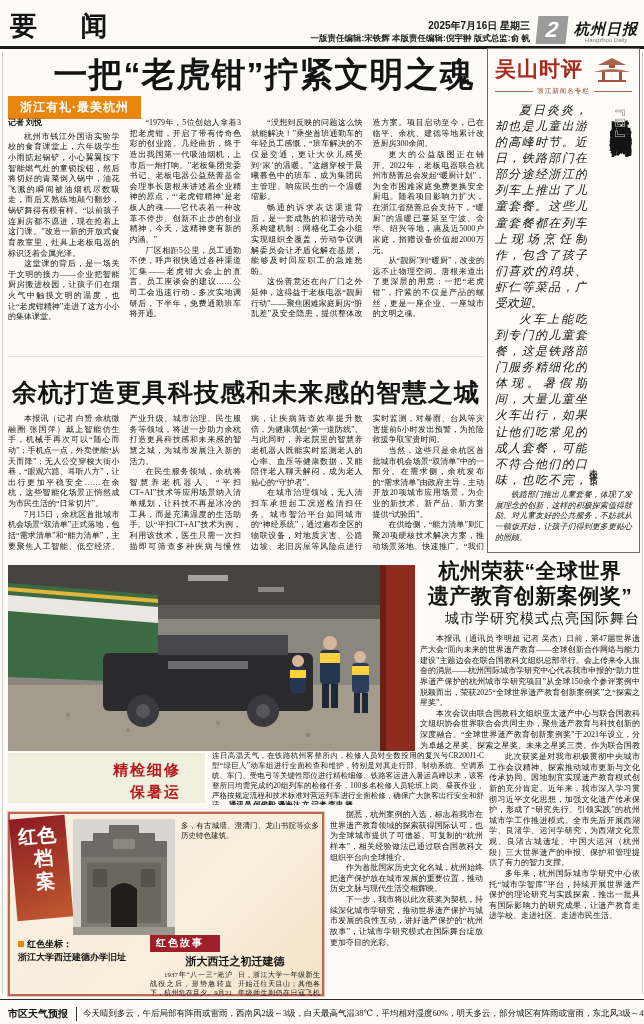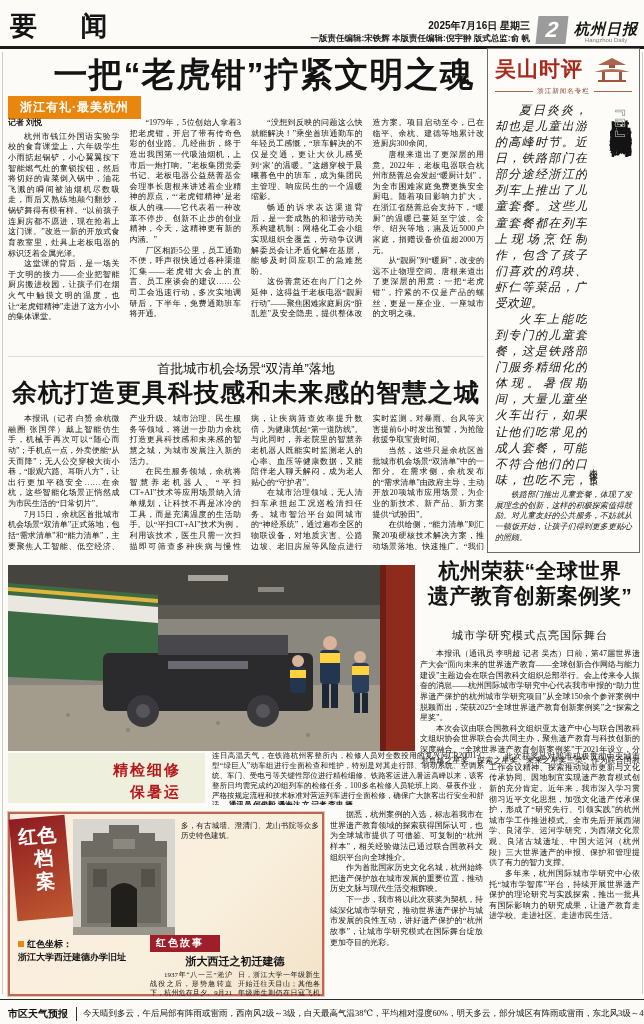--- a/index.html
+++ b/index.html
@@ -59,21 +59,21 @@
   .photo{position:absolute;top:565px;left:8px;width:407px;height:186px;overflow:hidden;background:#777;}
   .cap-title{position:absolute;top:753px;left:8px;width:197px;height:50px;background:#eef0dd;box-sizing:border-box;
        text-align:right;padding:6px 24px 0 0;color:#b5191c;font-family:"Liberation Sans",sans-serif;
        font-size:15px;font-weight:900;line-height:1.45;letter-spacing:2px;}
   .cap-text{position:absolute;top:751px;left:212px;width:272px;height:54px;overflow:hidden;
        font-size:7.5px;line-height:1.32;text-align:justify;}
   .cap-credit{font-weight:700;}
   
   .aw{position:absolute;top:558px;left:420px;width:220px;}
   .aw-h{font-family:"Liberation Sans",sans-serif;font-size:21px;font-weight:900;line-height:1.2;text-align:center;letter-spacing:0.5px;}
-  .aw-sub{font-family:"Liberation Sans",sans-serif;font-size:11px;text-align:center;margin-top:20px;letter-spacing:1px;}
+  .aw-sub{font-family:"Liberation Sans",sans-serif;font-size:14px;text-align:right;margin-top:2px;letter-spacing:1px;}
   .aw-body{margin-top:6px;height:116px;overflow:hidden;font-size:8px;line-height:1.33;text-align:justify;}
   .aw-body p,.aw-cont p{margin:0;text-indent:2em;}
   .aw-cont{position:absolute;overflow:hidden;font-size:8px;line-height:1.33;text-align:justify;}
   .aw-cont.right{top:752px;left:489px;width:151px;height:244px;}
   .aw-cont.mid{top:810px;left:330px;width:153px;height:186px;}
   
   .rbox{position:absolute;top:812px;left:8px;width:316px;height:184px;box-sizing:border-box;
         border:2px solid #c0655a;outline:1px solid #e4c9a8;background:linear-gradient(135deg,#fbeede 0%,#f9efdd 60%,#f3e2c8 100%);}
   .ribbon{position:absolute;top:3px;left:3px;width:56px;height:102px;transform:rotate(-5deg);
         background:linear-gradient(160deg,#8e1b22,#c05a30);color:#fff;font-weight:900;font-size:19px;
@@ -126,21 +126,21 @@
   <div class="lead-text art">
     <div class="cols4">
       <p class="nind byline">记者 刘悦</p>
       <p>杭州市钱江外国语实验学校的食育课堂上，六年级学生小雨掂起锅铲，小心翼翼按下智能燃气灶的童锁按钮，然后将切好的青菜倒入锅中，油花飞溅的瞬间被油烟机尽数吸走，而后又熟练地颠勺翻炒，锅铲舞得有模有样。“以前孩子连厨房都不愿进，现在抢着上这门课。”改造一新的开放式食育教室里，灶具上老板电器的标识泛着金属光泽。</p>
       <p>这堂课的背后，是一场关于文明的接力——企业把智能厨房搬进校园，让孩子们在烟火气中触摸文明的温度，也让“老虎钳精神”走进了这方小小的集体课堂。</p>
       <p>“1979年，5位创始人拿着3把老虎钳，开启了带有传奇色彩的创业路。几经曲折，终于造出我国第一代吸油烟机，上市后一炮打响。”老板集团党委书记、老板电器公益慈善基金会理事长唐根来讲述着企业精神的原点，“‘老虎钳精神’是老板人的魂——它代表着一种改革不停步、创新不止步的创业精神，今天，这精神更有新的内涵。”</p>
       <p>厂区相距5公里，员工通勤不便，呼声很快通过各种渠道汇集——老虎钳大会上的直言、员工座谈会的建议……公司工会迅速行动，多次实地调研后，下半年，免费通勤班车将开通。</p>
       <p>“没想到反映的问题这么快就能解决！”乘坐首班通勤车的年轻员工感慨，“班车解决的不仅是交通，更让大伙儿感受到‘家’的温暖。”这趟穿梭于晨曦暮色中的班车，成为集团民主管理、响应民生的一个温暖缩影。</p>
       <p>畅通的诉求表达渠道背后，是一套成熟的和谐劳动关系构建机制：网格化工会小组实现组织全覆盖，劳动争议调解委员会让矛盾化解在基层，能够及时回应职工的急难愁盼。</p>
       <p>这份善意还在向厂门之外延伸，这得益于老板电器“靓厨行动”——聚焦困难家庭厨房“脏乱差”及安全隐患，提供整体改造方案。项目启动至今，已在临平、余杭、建德等地累计改造厨房300余间。</p>
-      <p>唐根来道出了更深层的用意。2022年，老板电器联合杭州市慈善总会发起“暖厨计划”，为全市困难家庭免费更换安全厨电。随着项目影响力扩大，在浙江省慈善总会支持下，“暖厨”的温暖已蔓延至宁波、金华、绍兴等地，惠及近5000户家庭，捐赠设备价值超2000万元。</p>
+      <p>更大的公益版图正在铺开。2022年，老板电器联合杭州市慈善总会发起“暖厨计划”，为全市困难家庭免费更换安全厨电。随着项目影响力扩大，在浙江省慈善总会支持下，“暖厨”的温暖已蔓延至宁波、金华、绍兴等地，惠及近5000户家庭，捐赠设备价值超2000万元。</p>
       <p>从“靓厨”到“暖厨”，改变的远不止物理空间。唐根来道出了更深层的用意：一把“老虎钳”，拧紧的不仅是产品的螺丝，更是一座企业、一座城市的文明之魂。</p>
     </div>
   </div>
 
   <div class="cbox">
     <div class="cbox-titlerow">
       <span class="cbox-title">吴山时评</span>
       <svg width="40" height="26" viewBox="0 0 40 26">
         <path d="M20 1 L34 8 L6 8 Z" fill="#a2543c" opacity="0.9"></path>
         <rect x="17" y="8" width="6" height="3" fill="#a2543c"></rect>
@@ -166,21 +166,20 @@
         <div class="vhead"><span>以</span><span class="vb">『</span><span>幼吾幼</span><span class="vb">』</span><span>之心把握</span><span class="vb">『</span><span>暑期商机</span><span class="vb">』</span></div>
         <div class="vbyline">本报评论员 王俊勇</div>
       </div>
     </div>
     <div class="cfoot">
       <p>铁路部门推出儿童套餐，体现了发展理念的创新，这样的积极探索值得鼓励。对儿童友好的公共服务，不妨就从一顿饭开始，让孩子们得到更多更贴心的照顾。</p>
     </div>
   </div>
 
   <div class="yh-rule"></div>
-  <div class="yh-kicker">首批城市机会场景“双清单”落地</div>
   <div class="yh-headline">余杭打造更具科技感和未来感的智慧之城</div>
   <div class="yh-text art">
     <div class="cols4">
       <p>本报讯（记者 白赟 余杭微融圈 张国萍）戴上智能仿生手，机械手再次可以“随心而动”；手机点一点，外卖便能“从天而降”；无人公交穿梭大街小巷，“眼观六路、耳听八方”，让出行更加平稳安全……在余杭，这些智能化场景正悄然成为市民生活的“日常切片”。</p>
       <p>7月15日，余杭区首批城市机会场景“双清单”正式落地，包括“需求清单”和“能力清单”，主要聚焦人工智能、低空经济、产业升级、城市治理、民生服务等领域，将进一步助力余杭打造更具科技感和未来感的智慧之城，为城市发展注入新的活力。</p>
       <p>在民生服务领域，余杭将智慧养老机器人、“平扫CT+AI”技术等应用场景纳入清单规划，让科技不再是冰冷的工具，而是充满温度的生活助手。以“平扫CT+AI”技术为例，利用该技术，医生只需一次扫描即可筛查多种疾病与慢性病，让疾病筛查效率提升数倍，为健康筑起“第一道防线”。与此同时，养老院里的智慧养老机器人既能实时监测老人的心率、血压等健康数据，又能陪伴老人聊天解闷，成为老人贴心的“守护者”。</p>
       <p>在城市治理领域，无人清扫车承担起工况巡检清扫任务。城市智治平台如同城市的“神经系统”，通过遍布全区的物联设备，对地质灾害、公路边坡、老旧房屋等风险点进行实时监测，对暴雨、台风等灾害提前6小时发出预警，为抢险救援争取宝贵时间。</p>
       <p>当然，这些只是余杭区首批城市机会场景“双清单”中的一部分。在需求侧，余杭发布的“需求清单”由政府主导，主动开放20项城市应用场景，为企业的新技术、新产品、新方案提供“试验田”。</p>
       <p>在供给侧，“能力清单”则汇聚20项硬核技术解决方案，推动场景落地、快速推广。“我们邀请具备创新能力的企业、科研机构等社会力量，围绕低空物流、绿色能源、智慧安防、城市治理、智慧医疗、智慧教育等领域，为场景落地提供技术解决方案。”余杭区相关负责人说，这不仅是余杭科技创新成果的集中展示，更是精准匹配需求、有效破解经济和社会发展难题的“锦囊袋”“工具箱”。</p>
 

